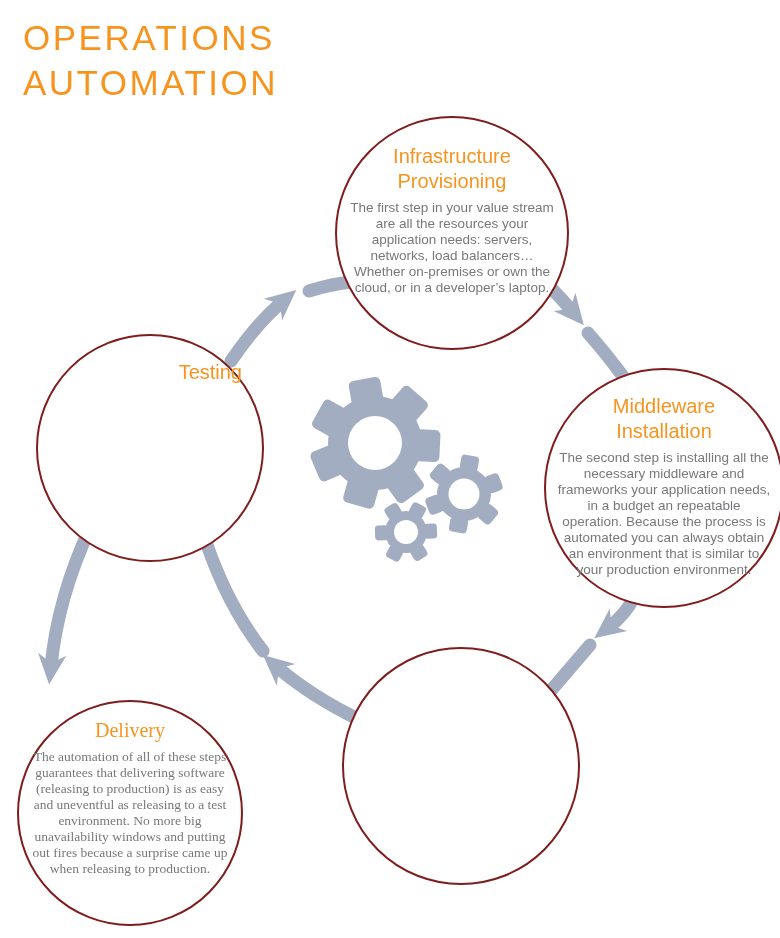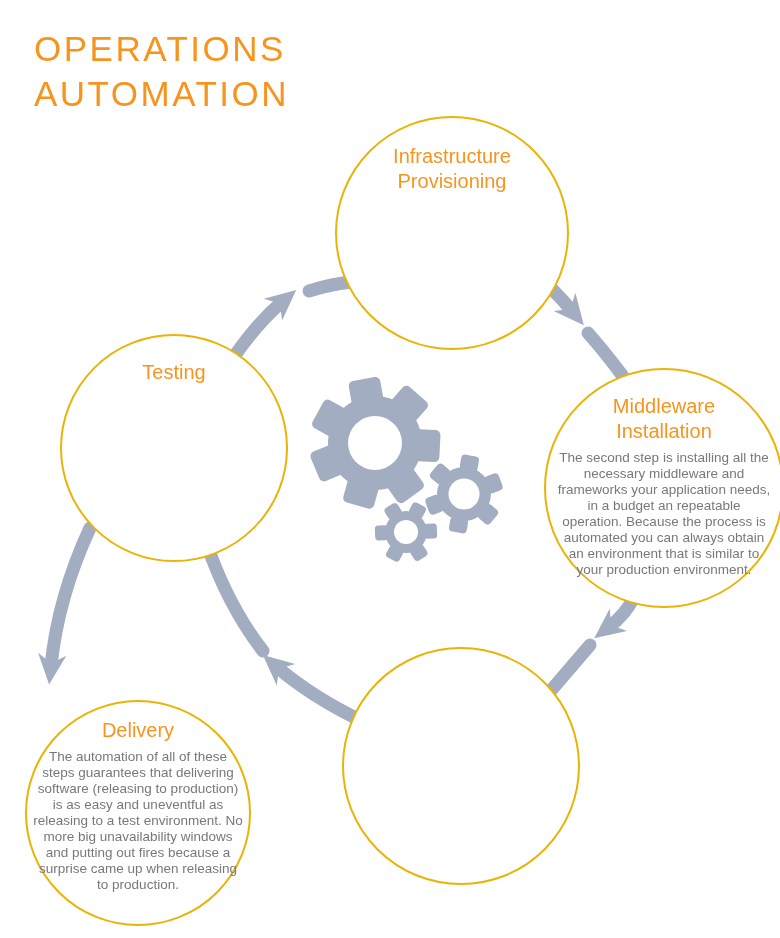--- a/index.html
+++ b/index.html
@@ -7,39 +7,39 @@
     position:relative;
     width:780px;height:938px;
     background:#ffffff;
     overflow:hidden;
     font-family:"Liberation Sans", sans-serif;
   }
   .title{
     position:absolute;
     left:18px;top:10px;
     width:360px;
-    margin:16px;
+    margin:5px;
     font-size:35px;
     line-height:45px;
     font-weight:500;
     letter-spacing:2.5px;
     color:#F7941E;
     z-index:3;
   }
   .flow-layer{
     position:absolute;
     left:0;top:0;
     width:780px;height:938px;
     z-index:1;
   }
   .step{
     position:absolute;
     border-radius:50%;
     background:#ffffff;
-    border:2px solid #eab308;
+    border:2px solid #7f1d1d;
     box-sizing:border-box;
     display:flex;
     flex-direction:column;
     align-items:center;
     text-align:center;
     z-index:2;
   }
   .step h2{
     margin:0;
     max-width:180px;
@@ -49,24 +49,24 @@
     font-weight:500;
   }
   .step p{
     margin:6px 0 0;
     color:#77787B;
     font-size:13.5px;
     line-height:16px;
     font-weight:400;
   }
   #step-infrastructure{left:335px;top:116px;width:234px;height:234px;padding:26px 12px 0;}
-  #step-testing       {left:60px; top:334px;width:228px;height:228px;padding:24px 20px 0;}
+  #step-testing       {left:36px; top:334px;width:228px;height:228px;padding:24px 20px 0;align-items:flex-end;}
   #step-middleware    {left:544px;top:368px;width:240px;height:240px;padding:24px 10px 0;}
   #step-application   {left:342px;top:647px;width:238px;height:238px;padding:10px 12px 0;}
-  #step-delivery      {left:25px; top:700px;width:226px;height:226px;padding:16px 6px 0;}
+  #step-delivery      {left:17px; top:700px;width:226px;height:226px;padding:16px 6px 0;font-family:Liberation Serif, serif;}
 </style>
 </head>
 <body>
 
 <div class="canvas">
 
   <h1 class="title">OPERATIONS AUTOMATION</h1>
 
   <svg class="flow-layer" viewBox="0 0 780 938" xmlns="http://www.w3.org/2000/svg" aria-hidden="true">
     <defs>
@@ -130,20 +130,21 @@
         <rect x="398.5" y="501" width="15" height="13" rx="3.5" transform="rotate(268 406 532)"></rect>
         <rect x="398.5" y="501" width="15" height="13" rx="3.5" transform="rotate(328 406 532)"></rect>
         <circle cx="406" cy="532" r="21"></circle>
         <circle cx="406" cy="532" r="12" fill="#ffffff"></circle>
       </g>
     </g>
   </svg>
 
   <section class="step" id="step-infrastructure">
     <h2>Infrastructure Provisioning</h2>
+    <p>The first step in your value stream are all the resources your application needs: servers, networks, load balancers… Whether on-premises or own the cloud, or in a developer’s laptop.</p>
   </section>
 
   <section class="step" id="step-middleware">
     <h2>Middleware Installation</h2>
     <p>The second step is installing all the necessary middleware and frameworks your application needs, in a budget an repeatable operation. Because the process is automated you can always obtain an environment that is similar to your production environment.</p>
   </section>
 
   <section class="step" id="step-application">
   </section>
 

